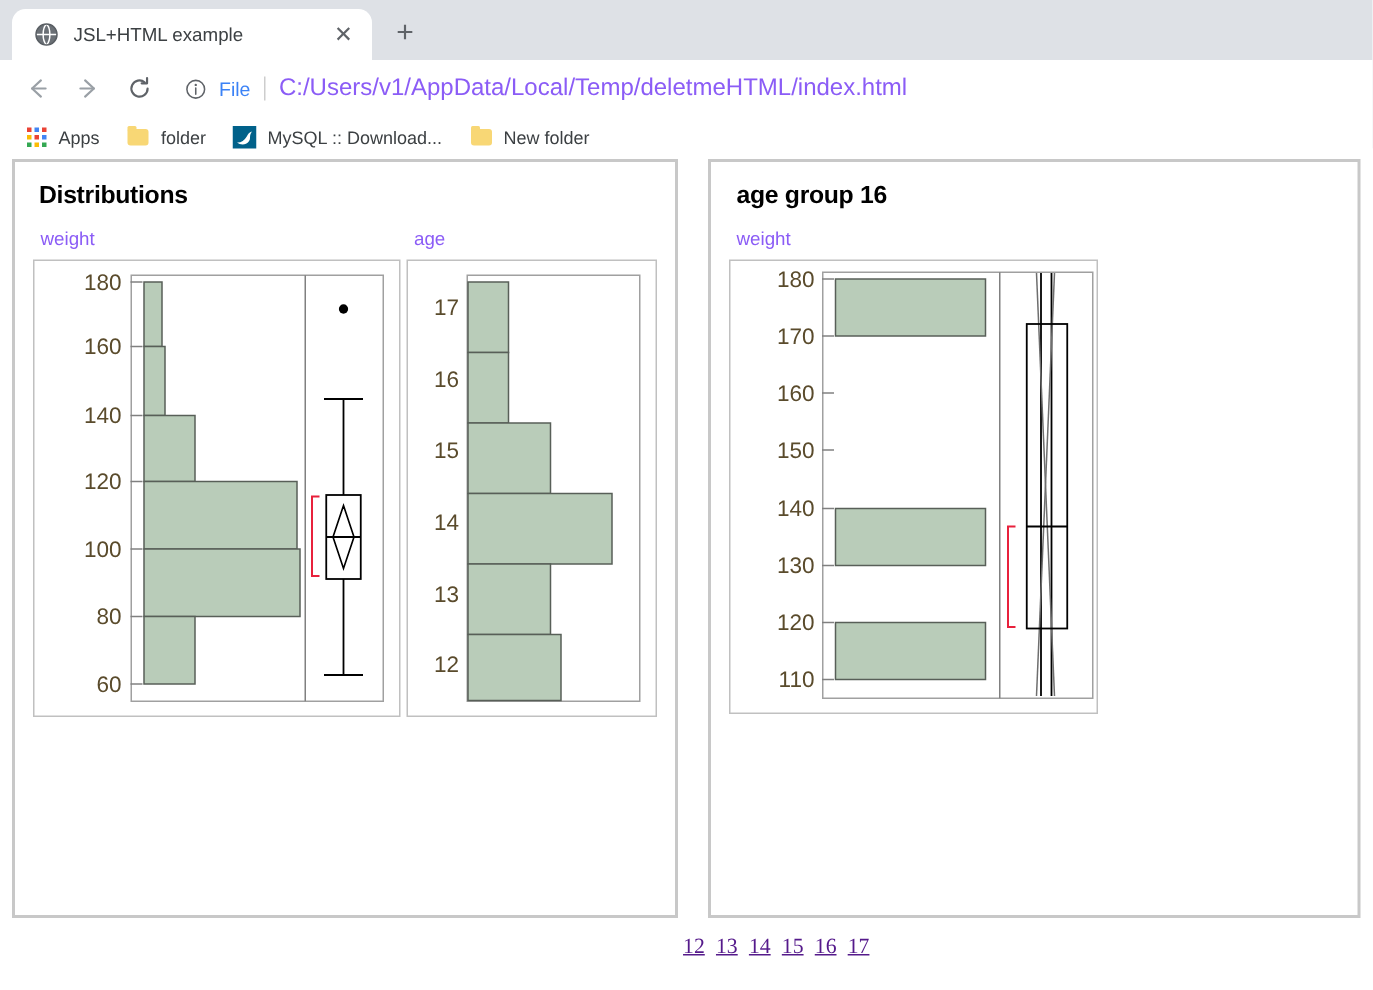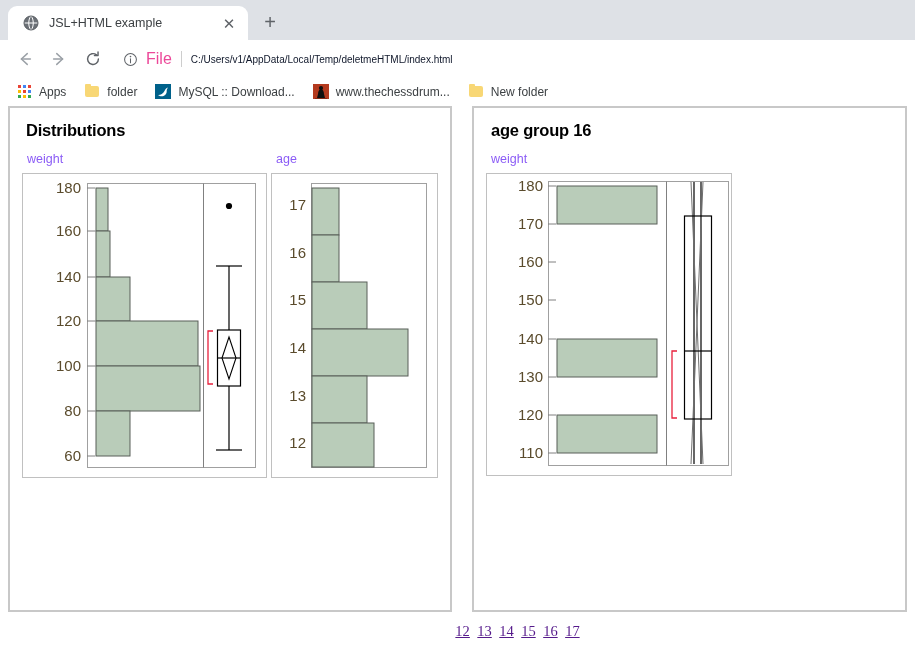--- a/index.html
+++ b/index.html
@@ -122,35 +122,35 @@
     width: 17px;
     height: 17px;
     flex: 0 0 17px;
     margin-right: 7px;
     display: flex;
     align-items: center;
     justify-content: center;
     color: #5f6368;
   }
   .scheme-label {
-    color: #ec4899;
-    font-size: 16px;
+    color: #3b82f6;
+    font-size: 13px;
     margin-right: 9px;
     white-space: nowrap;
   }
   .omni-sep {
     width: 1px;
     height: 16px;
     background: #cdcdcd;
     margin-right: 9px;
     flex: 0 0 1px;
   }
   .omni-url {
-    color: #0f172a;
-    font-size: 10px;
+    color: #8b5cf6;
+    font-size: 16px;
     white-space: nowrap;
     overflow: hidden;
     text-overflow: ellipsis;
   }
 
   .bookmarks {
     background: #ffffff;
     height: 27px;
     display: flex;
     align-items: center;
@@ -355,31 +355,20 @@
     <div class="bk">
       <span class="bk-icon">
         <svg width="16" height="16" viewBox="0 0 16 16">
           <rect width="16" height="16" fill="#00618a"></rect>
           <path d="M3 11 C5.5 11.2 8 9.8 9.5 7 C10.4 5.2 11.2 4.2 13 3.6 C12 5 11.6 6.2 11.7 7.6 C11.8 9.4 10.6 11 9 11.8 C7.2 12.7 4.7 12.4 3 11 Z" fill="#ffffff"></path>
         </svg>
       </span>
       <span class="bk-label">MySQL :: Download...</span>
     </div>
 
-    <div class="bk">
-      <span class="bk-icon">
-        <svg width="16" height="16" viewBox="0 0 16 16">
-          <rect width="16" height="16" fill="#b43a1e"></rect>
-          <path d="M4 14 L12 14 L11 10 C11 7 9.5 5 8 5 C6.5 5 5 7 5 10 Z" fill="#101010"></path>
-          <circle cx="8" cy="4" r="2.1" fill="#101010"></circle>
-          <path d="M2 15 L14 15" stroke="#7a2512" stroke-width="1.6"></path>
-        </svg>
-      </span>
-      <span class="bk-label">www.thechessdrum...</span>
-    </div>
 
     <div class="bk">
       <span class="bk-icon">
           <span class="folder-ico"></span>
         </span>
       <span class="bk-label">New folder</span>
     </div>
   </div>
 </div>
 

